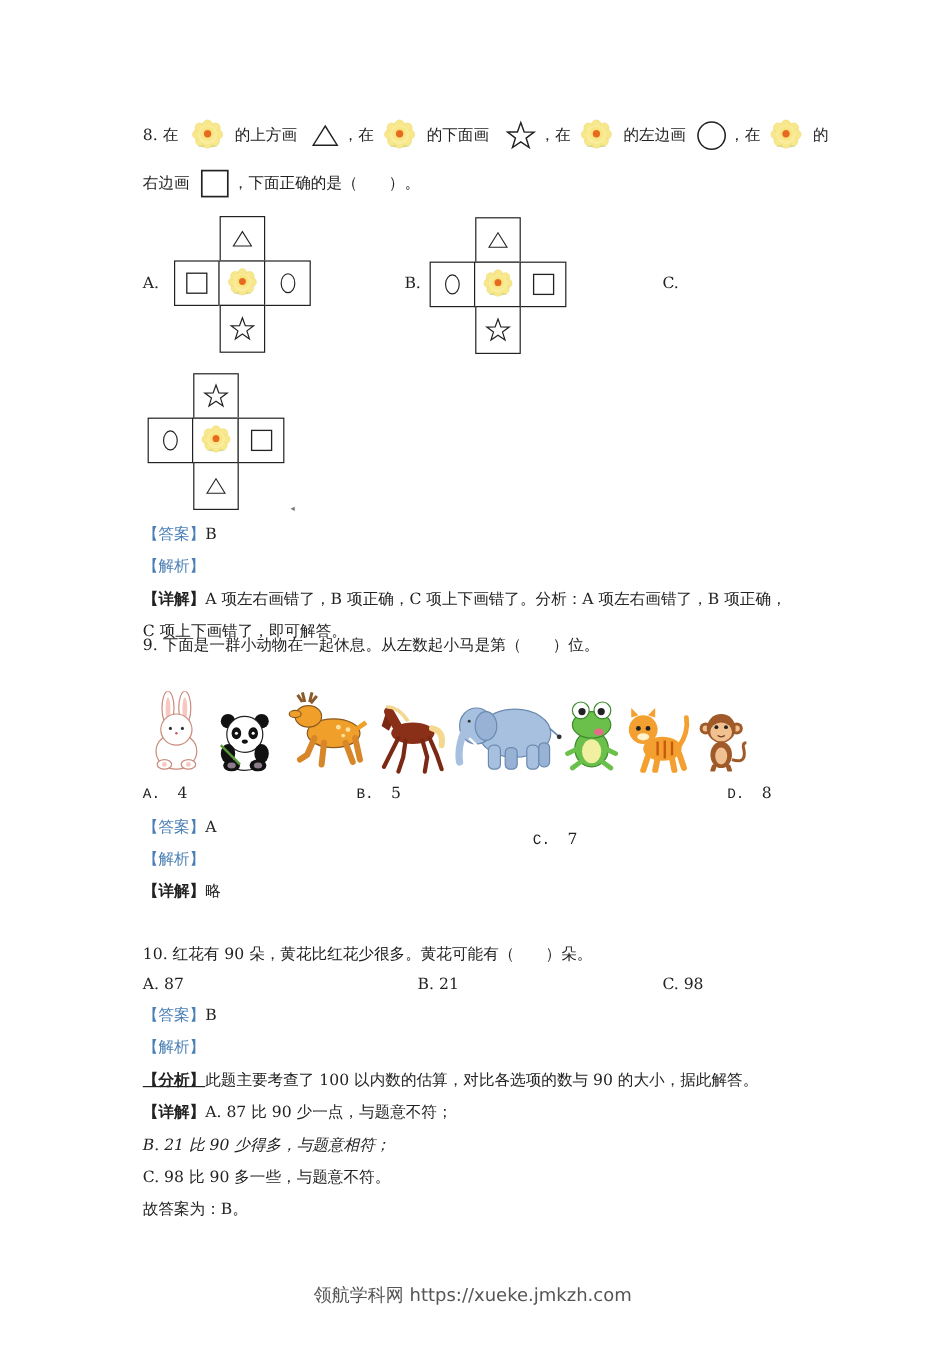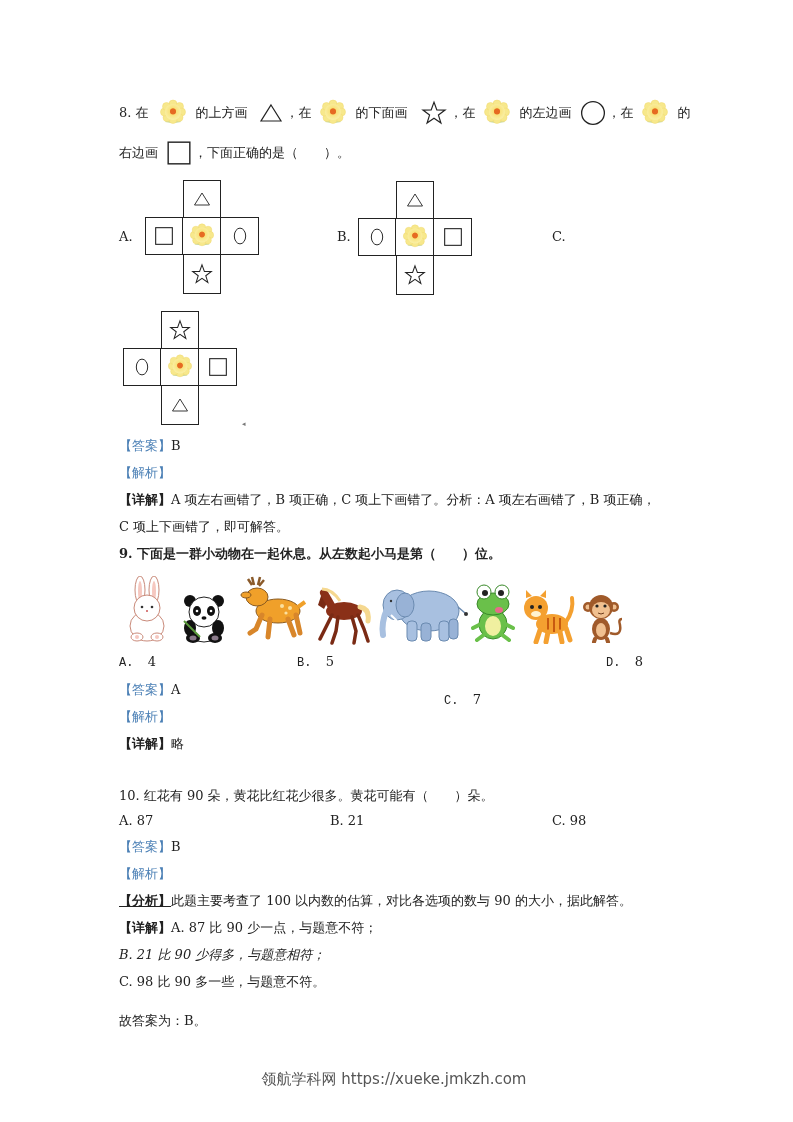--- a/index.html
+++ b/index.html
@@ -194,21 +194,21 @@
     <span class="label-blue">【答案】</span><span>B</span>
   </div>
   <div class="line label-blue" style="top:464px;">【解析】</div>
   <div class="line" style="top:491px;">
     <span style="font-weight:bold;">【详解】</span><span>A 项左右画错了，B 项正确，C 项上下画错了。分析：A 项左右画错了，B 项正确，</span>
   </div>
   <div class="line" style="top:518px;">C 项上下画错了，即可解答。</div>
 </div>
 
 <div>
-  <div class="line" style="top:545px;font-weight:bold;">9. 下面是一群小动物在一起休息。从左数起小马是第（　　）位。</div>
+  <div class="line" style="top:530px;">9. 下面是一群小动物在一起休息。从左数起小马是第（　　）位。</div>
 
   <div>
 
     <svg class="animal" style="left:124px; top:576px;" width="46" height="68" viewBox="0 0 46 68">
       <ellipse cx="16" cy="14" rx="5" ry="14" fill="#fff" stroke="#c98a7a" stroke-width="1"></ellipse>
       <ellipse cx="30" cy="14" rx="5" ry="14" fill="#fff" stroke="#c98a7a" stroke-width="1"></ellipse>
       <ellipse cx="16" cy="15" rx="2" ry="10" fill="#f6c8c0"></ellipse>
       <ellipse cx="30" cy="15" rx="2" ry="10" fill="#f6c8c0"></ellipse>
       <ellipse cx="23" cy="50" rx="17" ry="15" fill="#fff" stroke="#c98a7a" stroke-width="1"></ellipse>
       <circle cx="23" cy="32" r="13" fill="#fff" stroke="#c98a7a" stroke-width="1"></circle>
@@ -335,31 +335,31 @@
   </div>
   <div class="line label-blue" style="top:708px;">【解析】</div>
   <div class="line" style="top:735px;">
     <span style="font-weight:bold;">【详解】</span><span>略</span>
   </div>
 </div>
 
 <div>
   <div class="line" style="top:787px;">10. 红花有 90 朵，黄花比红花少很多。黄花可能有（　　）朵。</div>
   <div class="opt" style="top:813px; left:119px;">A. 87</div>
-  <div class="opt" style="top:813px; left:330px;">B. 21</div>
+  <div class="opt" style="top:813px; left:348px;">B. 21</div>
   <div class="opt" style="top:813px; left:552px;">C. 98</div>
 
   <div class="line" style="top:838px;">
     <span class="label-blue">【答案】</span><span>B</span>
   </div>
   <div class="line label-blue" style="top:865px;">【解析】</div>
   <div class="line" style="top:892px;">
     <span style="font-weight:bold;text-decoration:underline;">【分析】</span><span>此题主要考查了 100 以内数的估算，对比各选项的数与 90 的大小，据此解答。</span>
   </div>
   <div class="line" style="top:919px;">
     <span style="font-weight:bold;">【详解】</span><span>A. 87 比 90 少一点，与题意不符；</span>
   </div>
   <div class="line" style="top:946px;font-style:italic;">B. 21 比 90 少得多，与题意相符；</div>
   <div class="line" style="top:973px;">C. 98 比 90 多一些，与题意不符。</div>
-  <div class="line" style="top:1000px;margin-top:12px;">故答案为：B。</div>
+  <div class="line" style="top:1000px;">故答案为：B。</div>
 </div>
 
 <div class="footer">领航学科网 https://xueke.jmkzh.com</div>
 
 </body></html>

